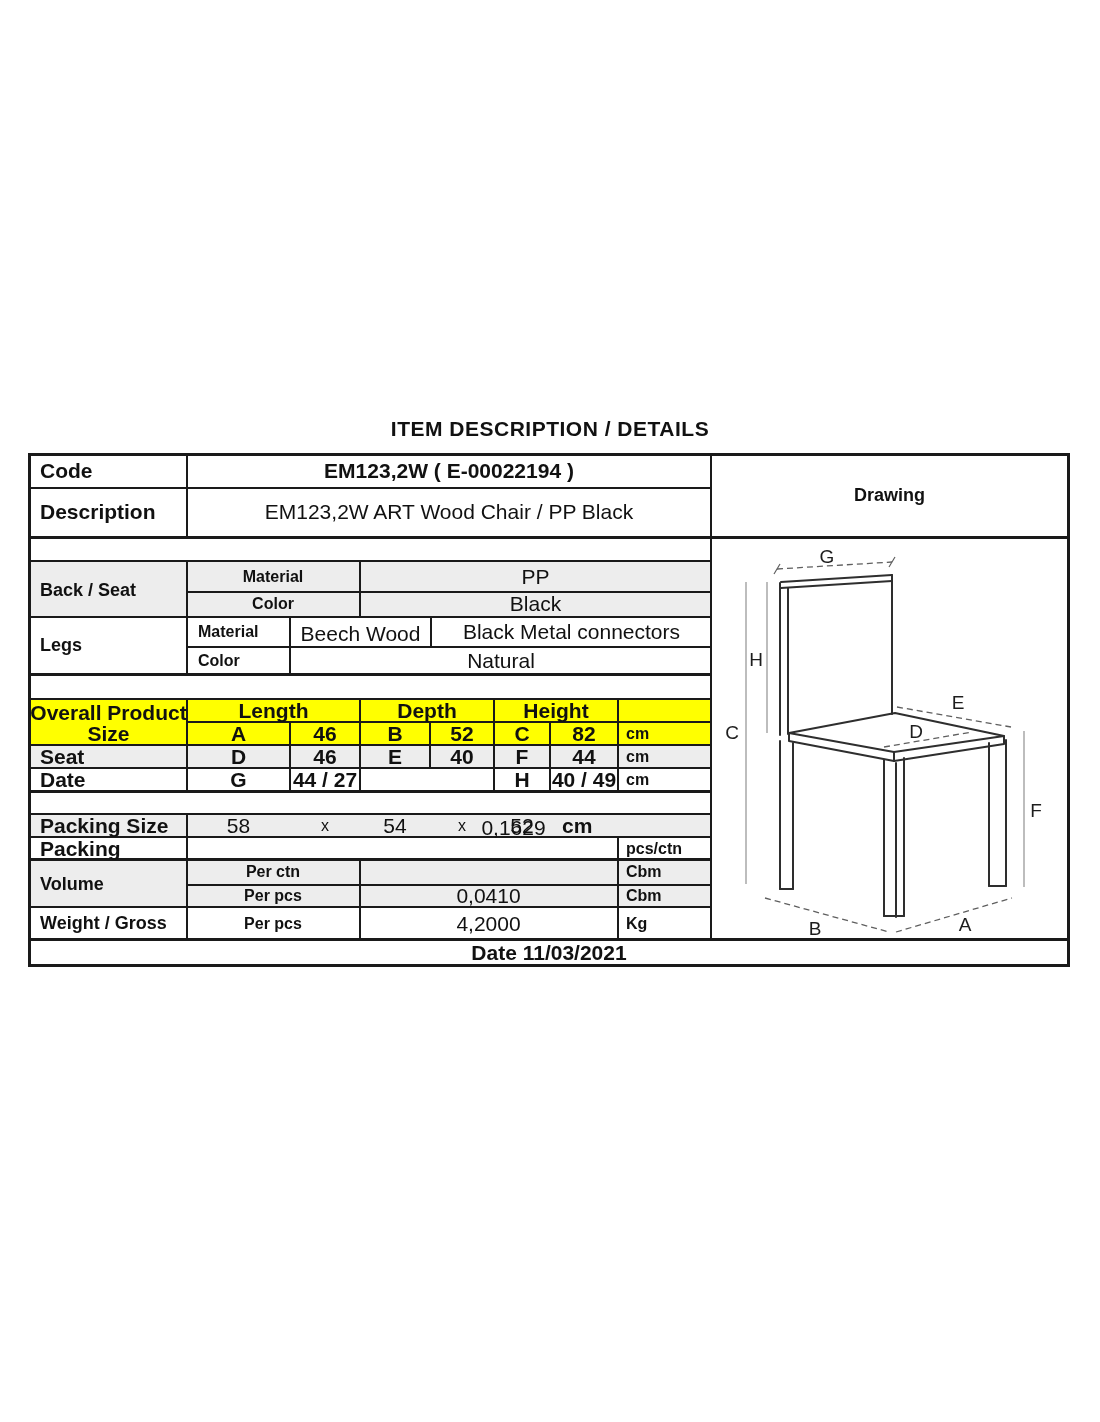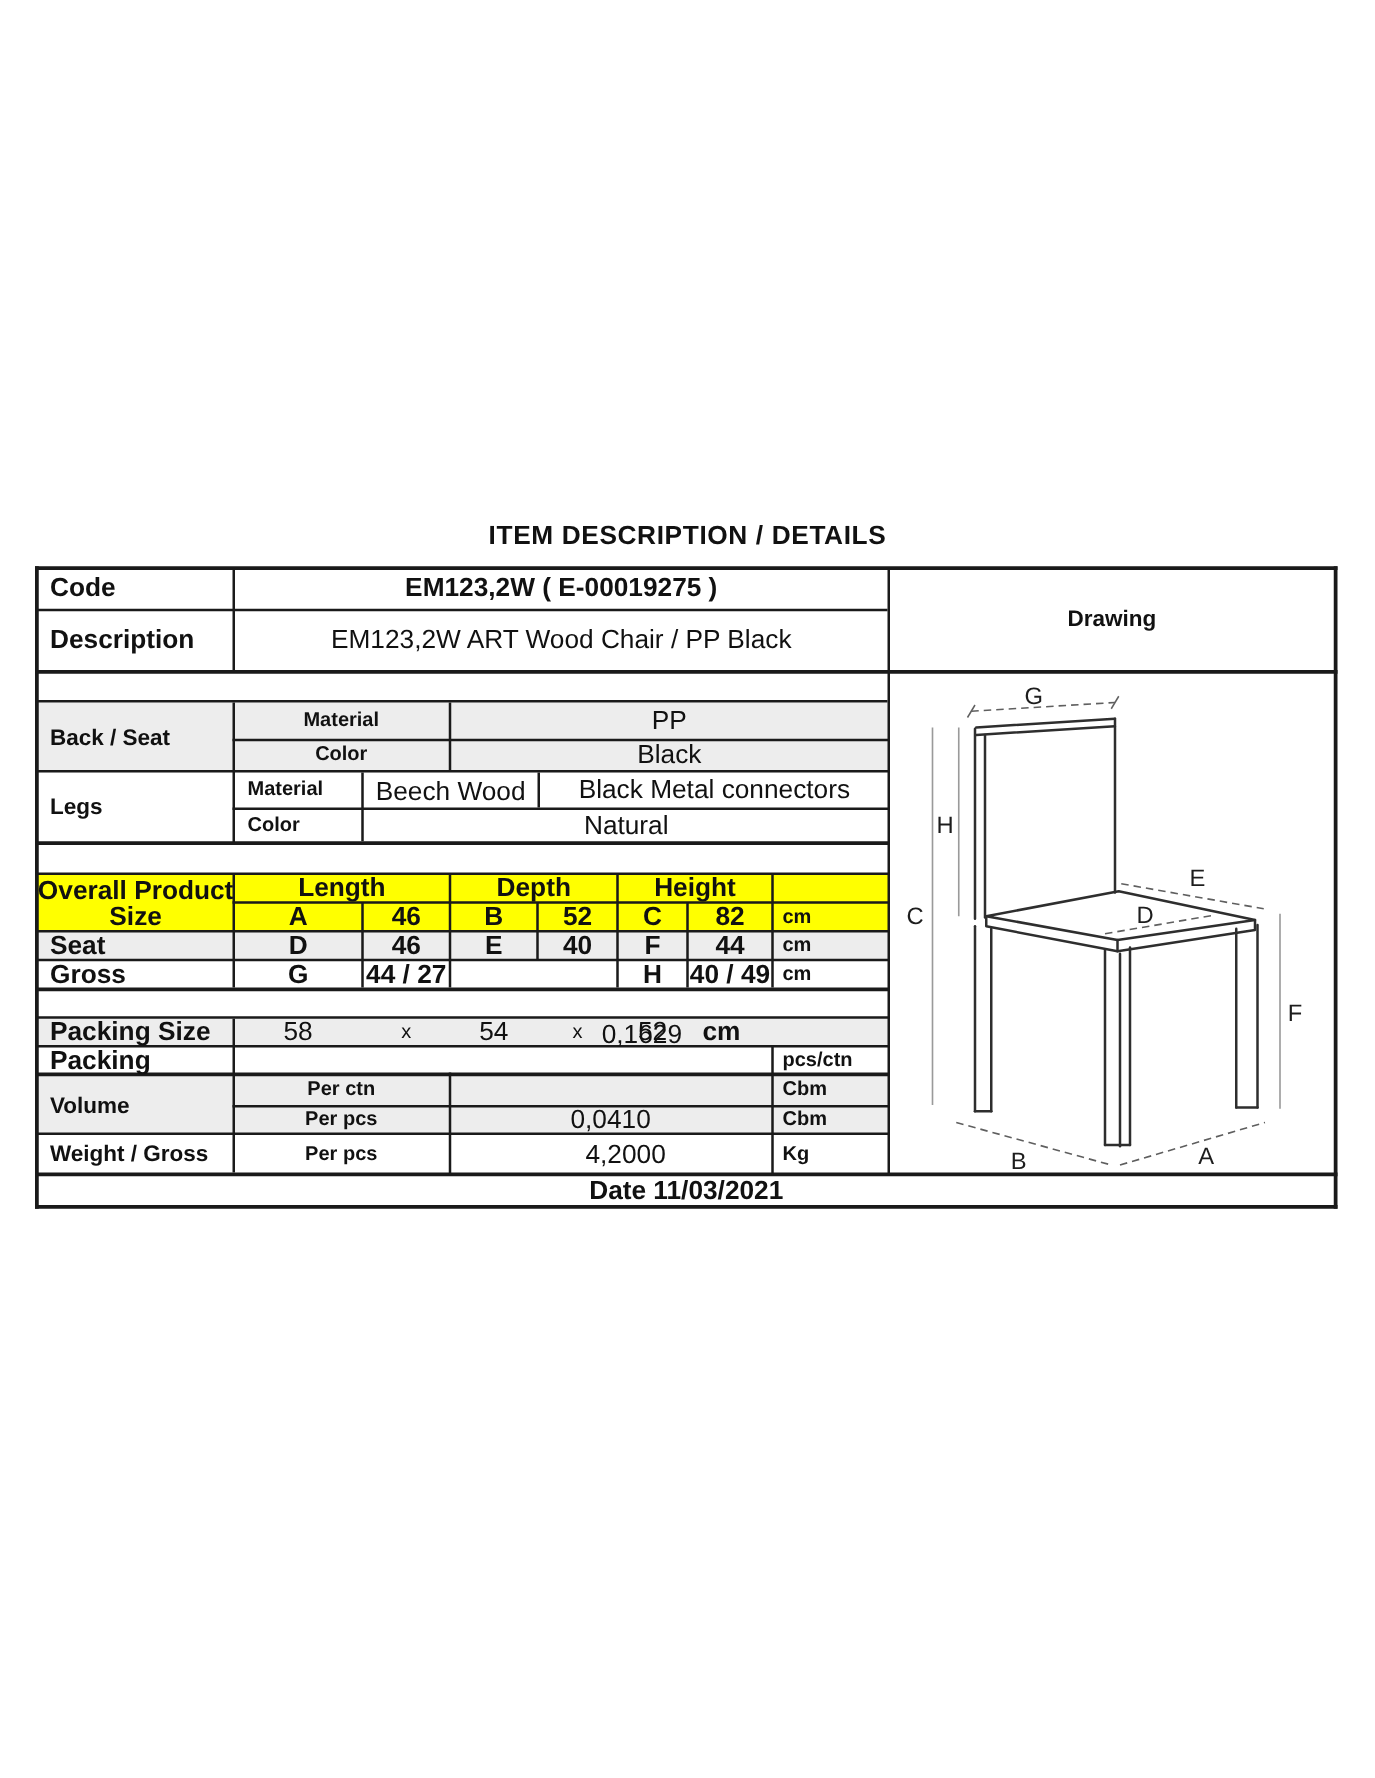--- a/index.html
+++ b/index.html
@@ -78,21 +78,21 @@
   <div class="vl" style="left:359px;top:700px;width:2px;height:90px"></div>
   <div class="vl" style="left:429px;top:722px;width:2px;height:46px"></div>
   <div class="vl" style="left:493px;top:700px;width:2px;height:90px"></div>
   <div class="vl" style="left:549px;top:722px;width:2px;height:68px"></div>
   <div class="vl" style="left:617px;top:700px;width:2px;height:90px"></div>
 
   <div class="vl" style="left:617px;top:836px;width:2px;height:104px"></div>
   <div class="vl" style="left:359px;top:858px;width:2px;height:82px"></div>
 
   <div class="cell l b fs17" style="left:34px;top:455px;width:150px;height:32px">Code</div>
-  <div class="cell b fs17" style="left:187px;top:455px;width:524px;height:32px">EM123,2W ( E-00019275 )</div>
+  <div class="cell b fs17" style="left:187px;top:455px;width:524px;height:32px">EM123,2W ( E-00022194 )</div>
   <div class="cell l b fs17" style="left:34px;top:488px;width:150px;height:48px">Description</div>
   <div class="cell fs17" style="left:187px;top:488px;width:524px;height:48px">EM123,2W ART Wood Chair / PP Black</div>
   <div class="cell b fs18" style="left:711px;top:455px;width:357px;height:81px">Drawing</div>
 
   <div class="cell l b fs18" style="left:34px;top:562px;width:150px;height:56px">Back / Seat</div>
   <div class="cell b" style="left:187px;top:562px;width:172px;height:29px">Material</div>
   <div class="cell fs17" style="left:360px;top:562px;width:351px;height:29px">PP</div>
   <div class="cell b" style="left:187px;top:592px;width:172px;height:24px">Color</div>
   <div class="cell fs17" style="left:360px;top:592px;width:351px;height:24px">Black</div>
 
@@ -121,21 +121,21 @@
 
   <div class="cell l b fs17" style="left:34px;top:745px;width:150px;height:23px">Seat</div>
   <div class="cell b fs17" style="left:187px;top:745px;width:103px;height:23px">D</div>
   <div class="cell b fs17" style="left:290px;top:745px;width:70px;height:23px">46</div>
   <div class="cell b fs17" style="left:360px;top:745px;width:70px;height:23px">E</div>
   <div class="cell b fs17" style="left:430px;top:745px;width:64px;height:23px">40</div>
   <div class="cell b fs17" style="left:494px;top:745px;width:56px;height:23px">F</div>
   <div class="cell b fs17" style="left:550px;top:745px;width:68px;height:23px">44</div>
   <div class="cell l b" style="left:620px;top:745px;width:88px;height:23px">cm</div>
 
-  <div class="cell l b fs17" style="left:34px;top:768px;width:150px;height:23px">Gross</div>
+  <div class="cell l b fs17" style="left:34px;top:768px;width:150px;height:23px">Date</div>
   <div class="cell b fs17" style="left:187px;top:768px;width:103px;height:23px">G</div>
   <div class="cell b fs17" style="left:290px;top:768px;width:70px;height:23px">44 / 27</div>
   <div class="cell b fs17" style="left:494px;top:768px;width:56px;height:23px">H</div>
   <div class="cell b fs17" style="left:550px;top:768px;width:68px;height:23px">40 / 49</div>
   <div class="cell l b" style="left:620px;top:768px;width:88px;height:23px">cm</div>
 
   <div class="cell l b fs17" style="left:34px;top:815px;width:150px;height:22px">Packing Size</div>
   <div class="cell fs17" style="left:187px;top:815px;width:103px;height:22px">58</div>
   <div class="cell" style="left:290px;top:815px;width:70px;height:22px">x</div>
   <div class="cell fs17" style="left:360px;top:815px;width:70px;height:22px">54</div>
@@ -149,21 +149,21 @@
   <div class="cell l b fs18" style="left:34px;top:860px;width:150px;height:48px">Volume</div>
   <div class="cell b" style="left:187px;top:860px;width:172px;height:24px">Per ctn</div>
   <div class="cell fs17" style="left:360px;top:816px;width:307px;height:24px">0,1629</div>
   <div class="cell l b" style="left:620px;top:860px;width:88px;height:24px">Cbm</div>
   <div class="cell b" style="left:187px;top:885px;width:172px;height:22px">Per pcs</div>
   <div class="cell fs17" style="left:360px;top:885px;width:257px;height:22px">0,0410</div>
   <div class="cell l b" style="left:620px;top:885px;width:88px;height:22px">Cbm</div>
 
   <div class="cell l b fs18" style="left:34px;top:908px;width:152px;height:31px">Weight / Gross</div>
   <div class="cell b" style="left:187px;top:908px;width:172px;height:31px">Per pcs</div>
-  <div class="cell fs17" style="left:372px;top:908px;width:257px;height:31px">4,2000</div>
+  <div class="cell fs17" style="left:360px;top:908px;width:257px;height:31px">4,2000</div>
   <div class="cell l b" style="left:620px;top:908px;width:88px;height:31px">Kg</div>
 
   <div class="cell b fs17" style="left:30px;top:940px;width:1038px;height:25px">Date 11/03/2021</div>
 
   <svg class="chair" width="355" height="399" viewBox="0 0 355 399">
 
     <g stroke="#9a9a9a" stroke-width="1.3">
       <line x1="34" y1="43" x2="34" y2="345"></line>
       <line x1="55" y1="43" x2="55" y2="194"></line>
       <line x1="312" y1="192" x2="312" y2="348"></line>

